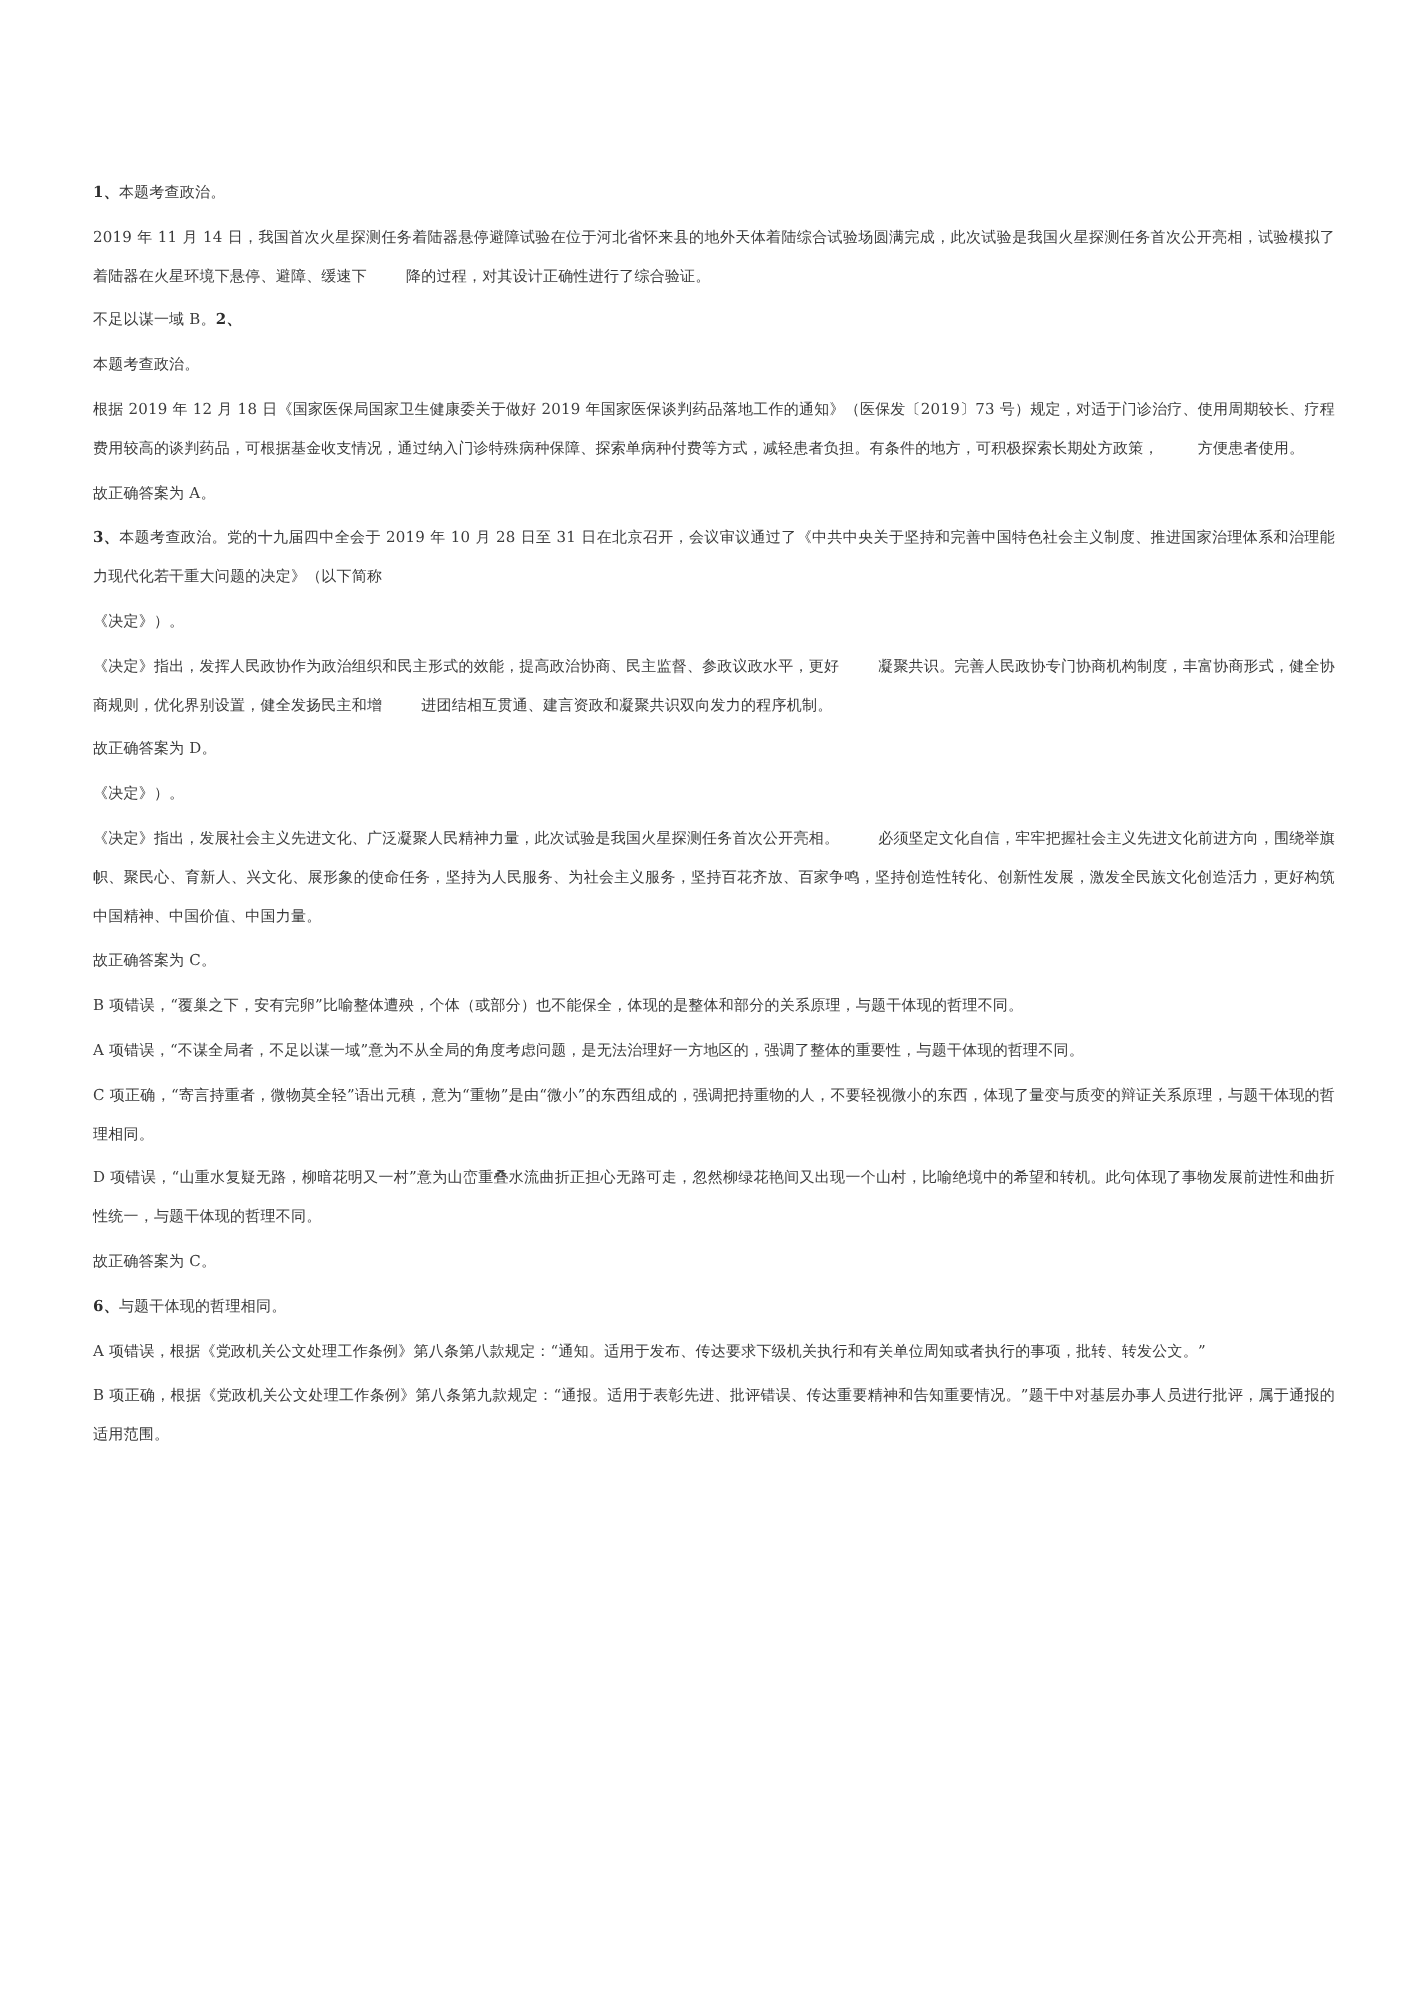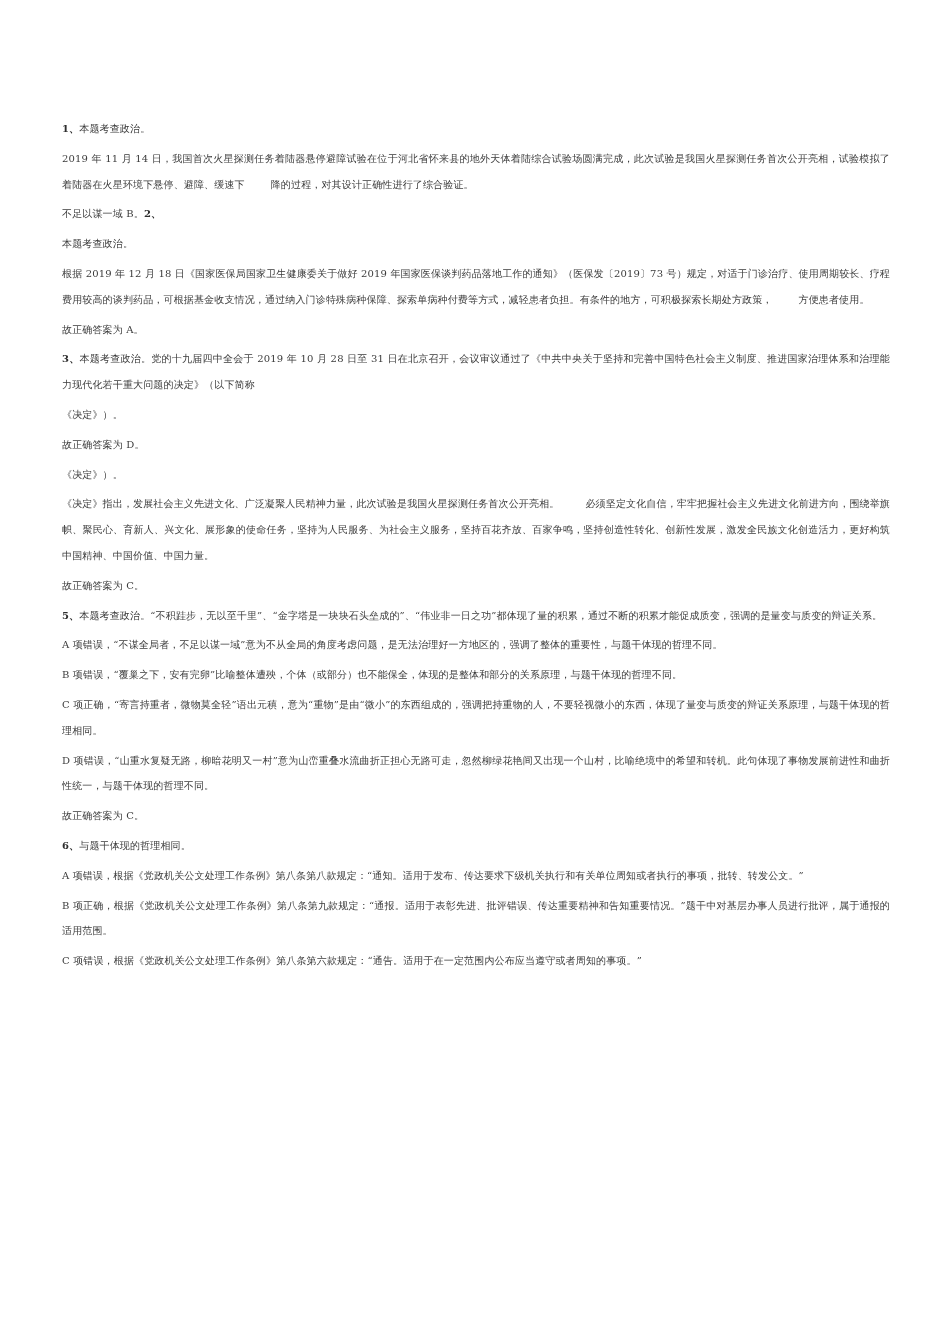--- a/index.html
+++ b/index.html
@@ -61,43 +61,42 @@
 
     <p class="lastline"><span>本题考查政治。</span></p>
 
     <p><span>根据 2019 年 12 月 18 日《国家医保局国家卫生健康委关于做好 2019 年国家医保谈判药品落地工作的通知》（医保发〔2019〕73 号）规定，对适于门诊治疗、使用周期较长、疗程费用较高的谈判药品，可根据基金收支情况，通过纳入门诊特殊病种保障、探索单病种付费等方式，减轻患者负担。有条件的地方，可积极探索长期处方政策，</span><span class="gap"></span><span>方便患者使用。</span></p>
 
     <p class="lastline"><span>故正确答案为 A。</span></p>
 
     <p class="tight"><span class="num">3、</span><span>本题考查政治。党的十九届四中全会于 2019 年 10 月 28 日至 31 日在北京召开，会议审议通过了《中共中央关于坚持和完善中国特色社会主义制度、推进国家治理体系和治理能力现代化若干重大问题的决定》（以下简称</span></p>
     <p class="lastline"><span>《决定》）。</span></p>
 
+    <p><span>《决定》指出，发挥人民政协作为政治组织和民主形式的效能，提高政治协商、民主监督、参政议政水平，更好</span><span class="gap"></span><span>凝聚共识。完善人民政协专门协商机构制度，丰富协商形式，健全协商规则，优化界别设置，健全发扬民主和增</span><span class="gap"></span><span>进团结相互贯通、建言资政和凝聚共识双向发力的程序机制。</span></p>
 
     <p class="lastline"><span>故正确答案为 D。</span></p>
 
     <p class="lastline"><span>《决定》）。</span></p>
 
     <p><span>《决定》指出，发展社会主义先进文化、广泛凝聚人民精神力量，此次试验是我国火星探测任务首次公开亮相。</span><span class="gap"></span><span>必须坚定文化自信，牢牢把握社会主义先进文化前进方向，围绕举旗帜、聚民心、育新人、兴文化、展形象的使命任务，坚持为人民服务、为社会主义服务，坚持百花齐放、百家争鸣，坚持创造性转化、创新性发展，激发全民族文化创造活力，更好构筑中国精神、中国价值、中国力量。</span></p>
 
     <p class="lastline"><span>故正确答案为 C。</span></p>
 
-    <p><span class="num">5、</span><span>本题考查政治。“不积跬步，无以至千里”、“金字塔是一块块石头垒成的”、“伟业非一日之功”都体现了量的积累，通过不断的积累才能促成质变，强调的是量变与质变的辩证关系。</span></p>
+
+    <p><span>B 项错误，“覆巢之下，安有完卵”比喻整体遭殃，个体（或部分）也不能保全，体现的是整体和部分的关系原理，与题干体现的哲理不同。</span></p>
 
     <p><span>A 项错误，“不谋全局者，不足以谋一域”意为不从全局的角度考虑问题，是无法治理好一方地区的，强调了整体的重要性，与题干体现的哲理不同。</span></p>
-
-    <p><span>B 项错误，“覆巢之下，安有完卵”比喻整体遭殃，个体（或部分）也不能保全，体现的是整体和部分的关系原理，与题干体现的哲理不同。</span></p>
 
     <p><span>C 项正确，“寄言持重者，微物莫全轻”语出元稹，意为“重物”是由“微小”的东西组成的，强调把持重物的人，不要轻视微小的东西，体现了量变与质变的辩证关系原理，与题干体现的哲理相同。</span></p>
 
     <p><span>D 项错误，“山重水复疑无路，柳暗花明又一村”意为山峦重叠水流曲折正担心无路可走，忽然柳绿花艳间又出现一个山村，比喻绝境中的希望和转机。此句体现了事物发展前进性和曲折性统一，与题干体现的哲理不同。</span></p>
 
     <p class="lastline"><span>故正确答案为 C。</span></p>
 
     <p class="lastline"><span class="num">6、</span><span>与题干体现的哲理相同。</span></p>
 
     <p><span>A 项错误，根据《党政机关公文处理工作条例》第八条第八款规定：“通知。适用于发布、传达要求下级机关执行和有关单位周知或者执行的事项，批转、转发公文。”</span></p>
 
     <p><span>B 项正确，根据《党政机关公文处理工作条例》第八条第九款规定：“通报。适用于表彰先进、批评错误、传达重要精神和告知重要情况。”题干中对基层办事人员进行批评，属于通报的适用范围。</span></p>
 
-    <p><span>C 项错误，根据《党政机关公文处理工作条例》第八条第六款规定：“通告。适用于在一定范围内公布应当遵守或者周知的事项。”</span></p>
 
   </div>
 </div>
 
 </body></html>

